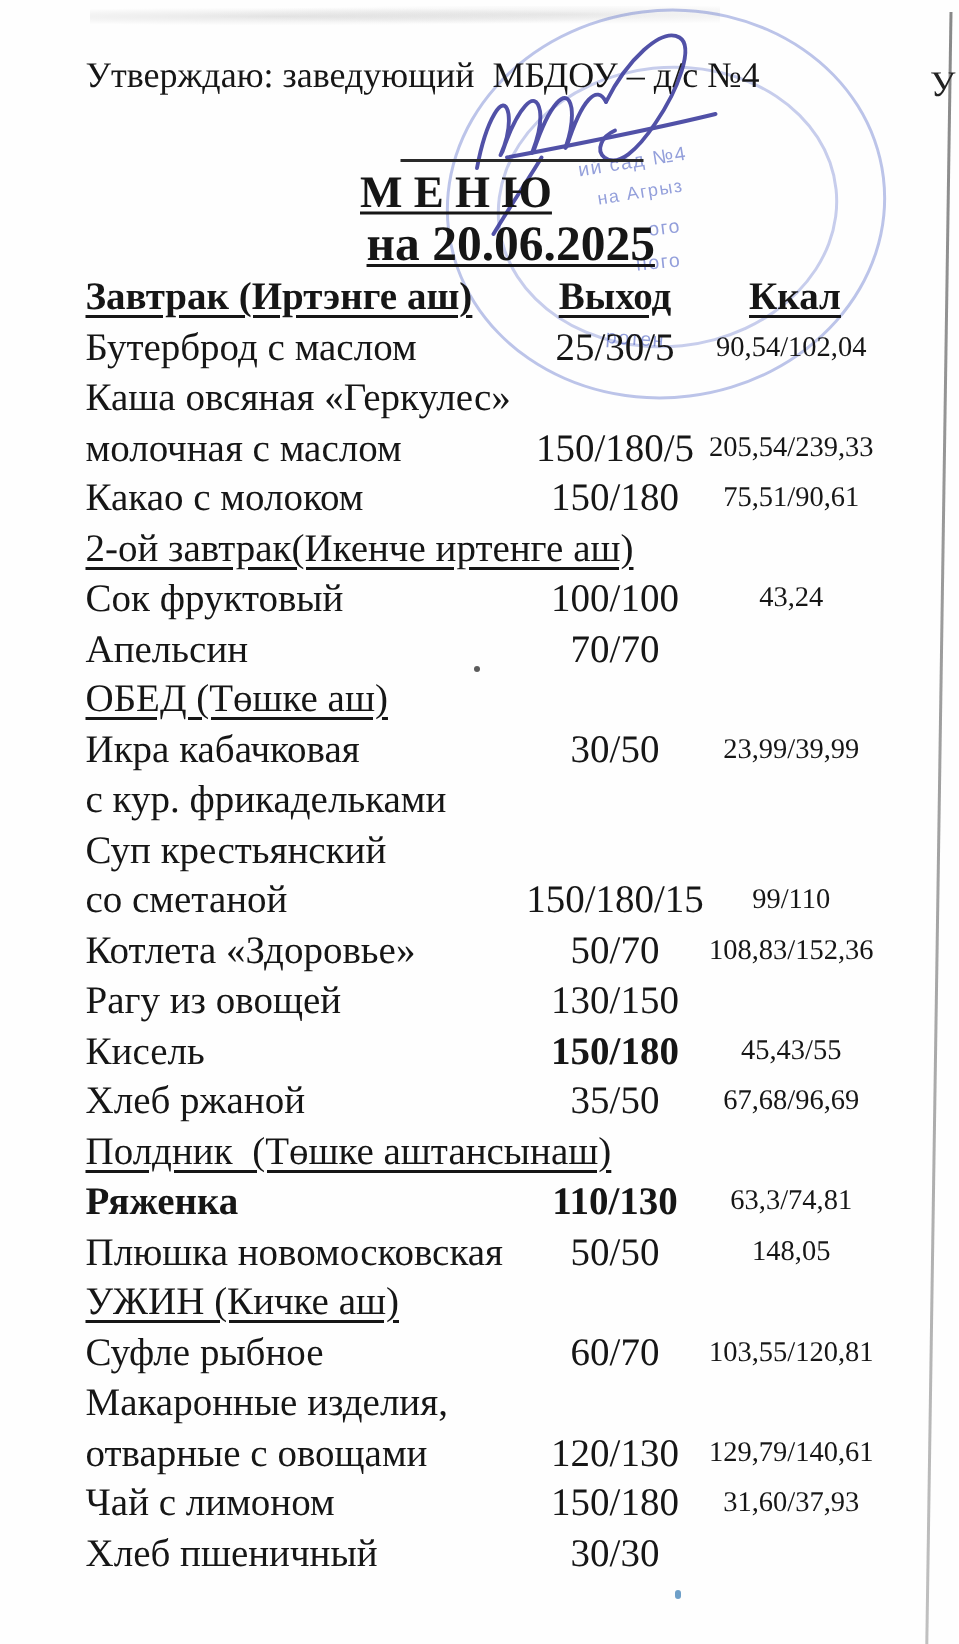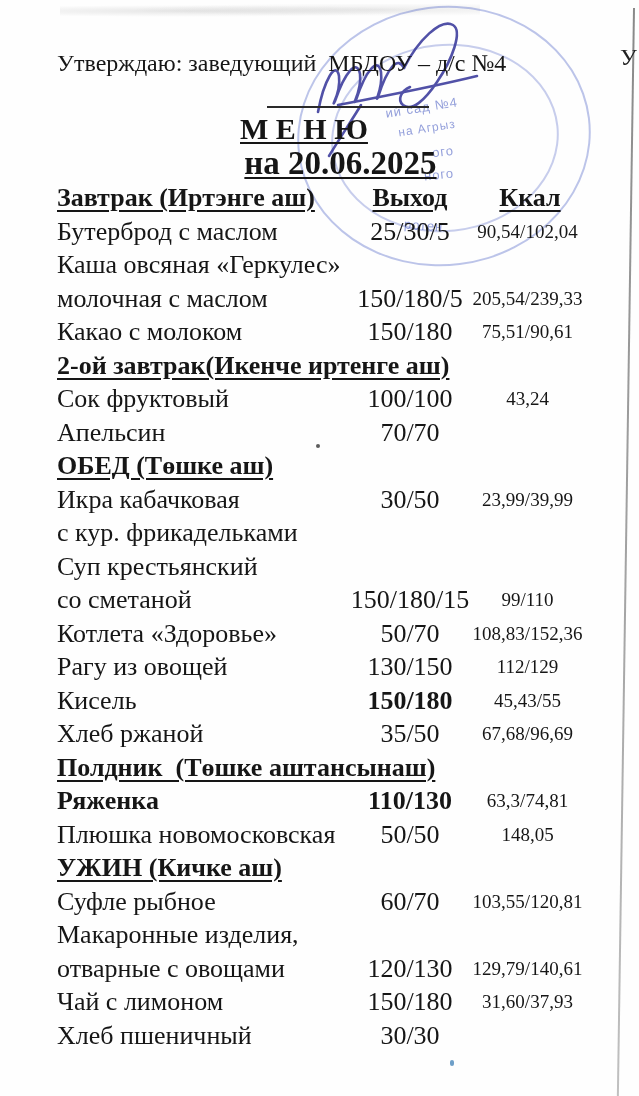--- a/index.html
+++ b/index.html
@@ -42,21 +42,21 @@
     color:rgba(58,80,190,.55);font-size:13px;letter-spacing:1px;white-space:pre;
   }
   .st-0{left:385px;top:100px;transform:rotate(-9deg);}
   .st-1{left:398px;top:121px;transform:rotate(-9deg);font-size:12px;}
   .st-2{left:432px;top:144px;transform:rotate(-7deg);}
   .st-3{left:424px;top:167px;transform:rotate(-6deg);}
   .st-4{left:404px;top:218px;transform:rotate(4deg);}
   
   .sig-svg{position:absolute;left:0;top:0;width:639px;height:1096px;pointer-events:none;}
   
-  .approval{position:absolute;left:57px;top:50px;font-size:24px;white-space:pre;}
+  .approval{position:absolute;left:57px;top:38px;font-size:24px;white-space:pre;}
   .sig-underscore{position:absolute;left:267px;top:106px;width:162px;height:2px;background:#2a2a2a;}
   .approver{position:absolute;left:430px;top:82px;font-size:24px;}
   .doc-title{
     position:absolute;left:240px;top:112px;width:200px;text-align:left;
     font-size:30px;font-weight:700;text-decoration:underline;
     text-decoration-thickness:2px;text-underline-offset:3px;white-space:pre;
   }
   .doc-date{
     position:absolute;left:238px;top:145px;width:205px;text-align:center;
     font-size:33px;font-weight:700;text-decoration:underline;
@@ -66,21 +66,21 @@
   .menu{position:absolute;left:0;top:181px;width:639px;}
   .row{position:relative;height:33.5px;line-height:33.5px;}
   .nm{position:absolute;left:57px;font-size:26px;white-space:pre;}
   .out{position:absolute;left:340px;width:140px;text-align:center;font-size:26px;white-space:nowrap;}
   .kc{position:absolute;left:445px;width:165px;text-align:center;font-size:19px;white-space:nowrap;}
   .row.head .nm,.row.head .out,.row.head .kc{
     font-weight:700;text-decoration:underline;text-decoration-thickness:2px;text-underline-offset:4px;
   }
   .row.head .kc{font-size:26px;left:460px;width:140px;}
   .row.section .nm{
-    font-weight:700;text-decoration:underline;text-decoration-thickness:2px;text-underline-offset:4px;
+    font-weight:400;text-decoration:underline;text-decoration-thickness:2px;text-underline-offset:4px;
   }
   .b{font-weight:700;}
 </style>
 </head>
 <body>
 
 <div class="page">
 
   <div class="smudge"></div>
 
@@ -173,21 +173,20 @@
       <span class="kc">99/110</span>
     </div>
     <div class="row">
       <span class="nm">Котлета «Здоровье»</span>
       <span class="out">50/70</span>
       <span class="kc">108,83/152,36</span>
     </div>
     <div class="row">
       <span class="nm">Рагу из овощей</span>
       <span class="out">130/150</span>
-      <span class="kc">112/129</span>
     </div>
     <div class="row">
       <span class="nm">Кисель</span>
       <span class="out b">150/180</span>
       <span class="kc">45,43/55</span>
     </div>
     <div class="row">
       <span class="nm">Хлеб ржаной</span>
       <span class="out">35/50</span>
       <span class="kc">67,68/96,69</span>

